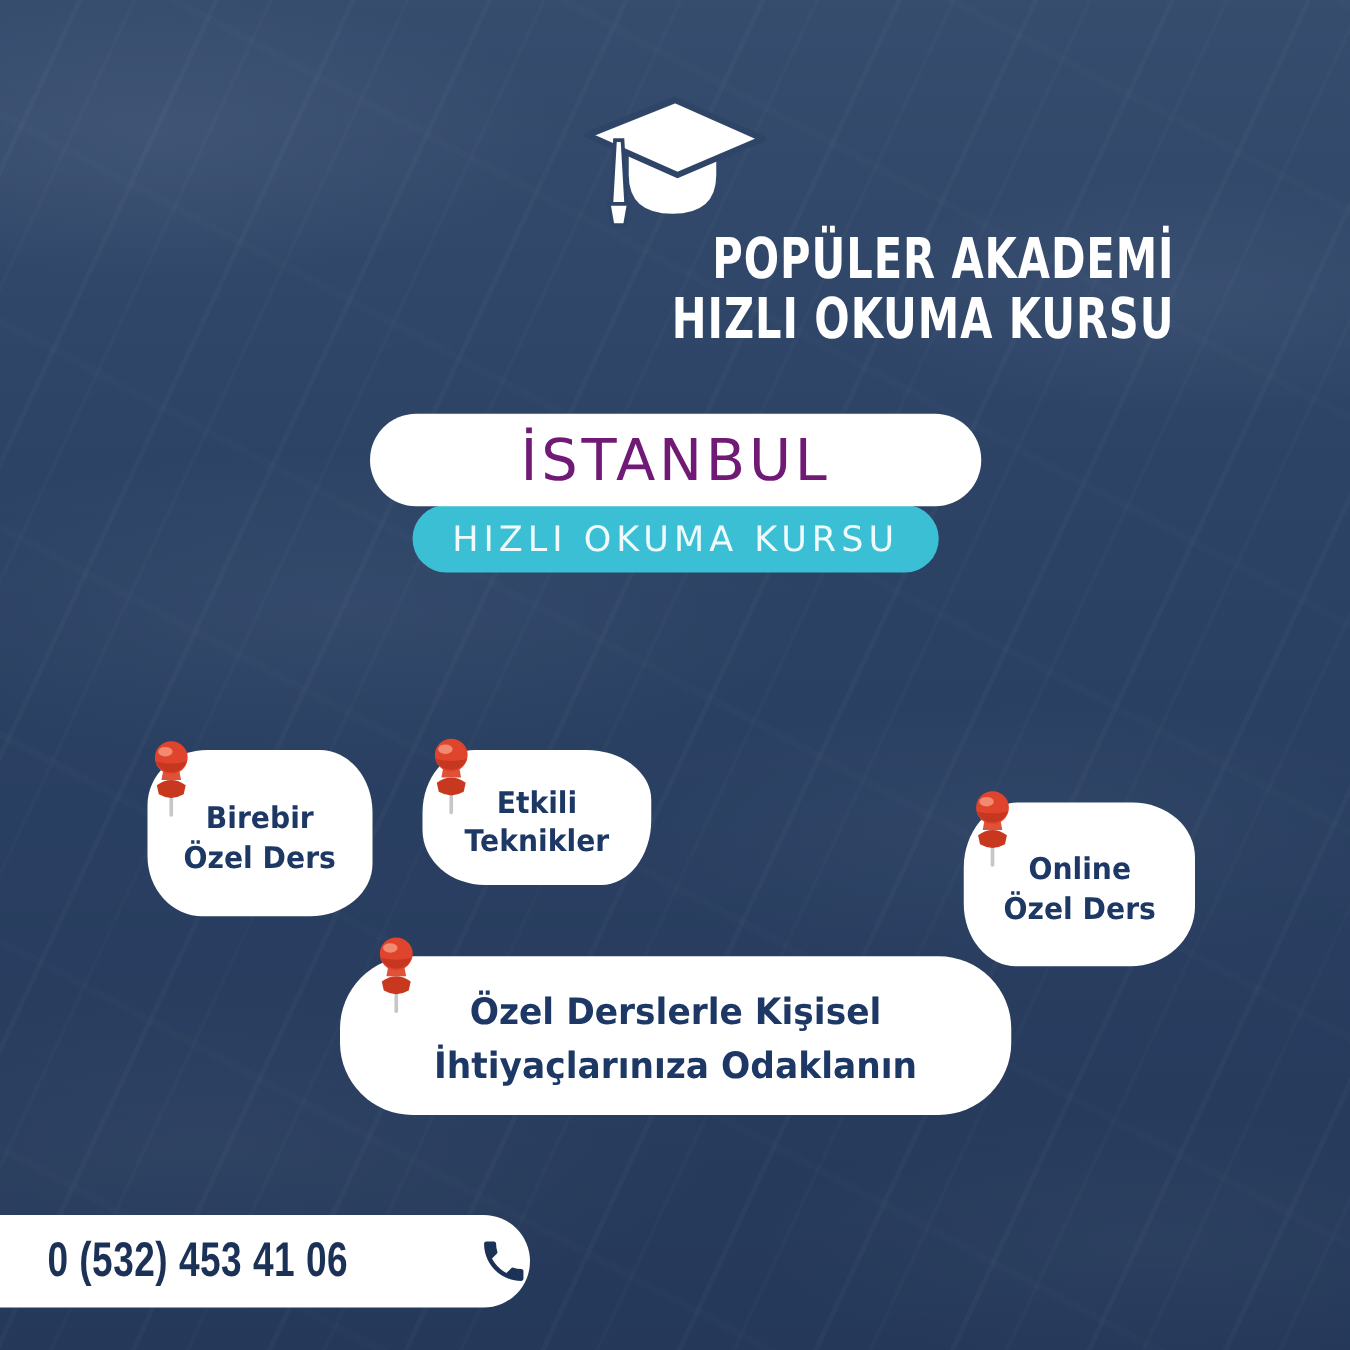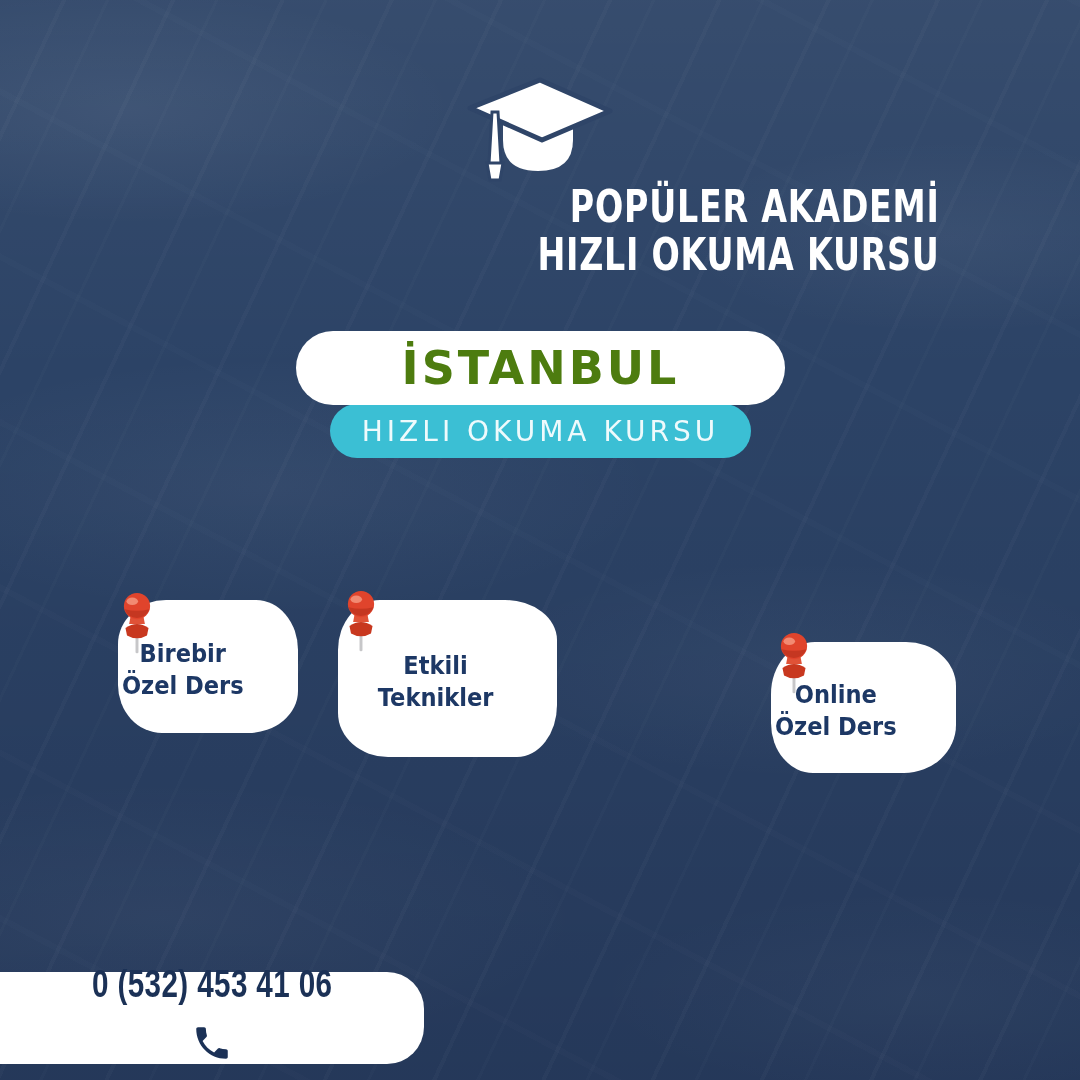--- a/index.html
+++ b/index.html
@@ -27,47 +27,47 @@
 
   
   .cap{left:460px;top:76px;width:160px;height:112px;}
   .brand-title{left:0;top:183px;width:1080px;text-align:right;color:#ffffff;
     font-weight:bold;font-size:45px;line-height:1.07;letter-spacing:1px;}
   .brand-title .line{display:block;transform:scaleX(0.74);transform-origin:50% 50%;white-space:nowrap;}
 
   
   .pill{display:flex;align-items:center;justify-content:center;background:#ffffff;}
   .city-pill{left:296px;top:331px;width:489px;height:74px;border-radius:37px;z-index:3;}
-  .city-pill span{font-size:46px;font-weight:bold;color:#4d7c0f;letter-spacing:3px;}
+  .city-pill span{font-size:46px;font-weight:normal;color:#701a75;letter-spacing:3px;}
   .course-pill{left:330px;top:404px;width:421px;height:54px;border-radius:27px;background:#3bbfd4;z-index:2;}
   .course-pill span{font-size:28px;color:#eefafc;letter-spacing:4px;}
   .banner-pill{left:184px;top:477px;width:730px;height:71px;border-radius:36px;}
   .banner-pill .cond{font-family:"Liberation Sans",sans-serif;font-size:35px;font-weight:bold;color:#e2483e;transform:scaleX(0.78);letter-spacing:0.5px;}
 
   
-  .card{position:absolute;background:#ffffff;display:flex;align-items:center;justify-content:flex-start;
+  .card{position:absolute;background:#ffffff;display:flex;align-items:center;justify-content:center;
     text-align:center;color:#1d3865;font-weight:bold;}
   .card .txt{display:inline-block;transform:scaleX(0.94);transform-origin:50% 50%;line-height:1.3;padding-top:8px;}
   .card .txt span{display:block;white-space:nowrap;}
   .card.c1{left:118px;top:600px;width:180px;height:133px;border-radius:48px 42px 50px 44px / 44px 50px 42px 48px;}
-  .card.c2{left:338px;top:600px;width:183px;height:157px;border-radius:42px 52px 40px 50px / 50px 40px 52px 44px;padding-left:36px;}
+  .card.c2{left:338px;top:600px;width:183px;height:108px;border-radius:42px 52px 40px 50px / 50px 40px 52px 44px;}
   .card.c3{left:549px;top:600px;width:188px;height:130px;border-radius:50px 44px 46px 52px / 46px 52px 44px 50px;}
   .card.c4{left:771px;top:602px;width:185px;height:131px;border-radius:44px 50px 52px 42px / 52px 44px 48px 50px;margin-top:40px;}
   .card .fs{font-size:24px;}
   .card.wide{left:272px;top:765px;width:537px;height:127px;border-radius:58px;}
   .card.wide .txt{font-size:29px;line-height:1.45;transform:scaleX(0.95);padding-top:4px;}
 
   
   .pin{position:absolute;width:42px;height:68px;left:2px;top:-10px;z-index:4;}
   .card.c1 .pin{left:-2px;top:-8px;}
   .card.wide .pin{left:24px;top:-16px;}
 
   
-  .phone-pill{left:0;top:972px;width:424px;height:92px;border-radius:0 37px 37px 0;
-    display:flex;align-items:center;justify-content:flex-end;gap:16px;background:#ffffff;cursor:pointer;flex-direction:column;}
+  .phone-pill{left:0;top:972px;width:424px;height:74px;border-radius:0 37px 37px 0;
+    display:flex;align-items:center;justify-content:space-between;gap:16px;background:#ffffff;cursor:pointer;}
   .phone-pill .num{font-family:"Liberation Sans",sans-serif;font-size:39px;font-weight:bold;color:#1b3156;
     display:inline-block;transform:scaleX(0.76);transform-origin:50% 50%;white-space:nowrap;letter-spacing:0.5px;}
   .phone-icon{width:42px;height:42px;flex:0 0 auto;}
 </style>
 </head>
 <body>
 
 <div class="poster">
 
   <svg class="abs cap" viewBox="0 0 160 112" aria-hidden="true">
@@ -130,20 +130,34 @@
       <circle cx="20" cy="13" r="12.5" fill="#e0442c"></circle>
       <path d="M8.2,16 a12.5,12.5 0 0 0 23.6,0 a22,9 0 0 1 -23.6,0 Z" fill="#a92a16" opacity="0.5"></path>
       <ellipse cx="15.5" cy="8.5" rx="5.5" ry="3.6" fill="#f4977f" opacity="0.85"></ellipse>
     </svg>
     <div class="txt fs">
       <span>Online</span>
       <span>Özel Ders</span>
     </div>
   </div>
 
+  <div class="card wide">
+    <svg class="pin" viewBox="0 0 40 64" aria-hidden="true">
+      <rect x="18.6" y="40" width="2.8" height="18" rx="1.3" fill="#c7c7c9"></rect>
+      <path d="M9,34 Q20,26 31,34 L29.5,41 Q20,46.5 10.5,41 Z" fill="#c8381f"></path>
+      <path d="M14,22 L26,22 L27.5,30 L12.5,30 Z" fill="#e05237"></path>
+      <circle cx="20" cy="13" r="12.5" fill="#e0442c"></circle>
+      <path d="M8.2,16 a12.5,12.5 0 0 0 23.6,0 a22,9 0 0 1 -23.6,0 Z" fill="#a92a16" opacity="0.5"></path>
+      <ellipse cx="15.5" cy="8.5" rx="5.5" ry="3.6" fill="#f4977f" opacity="0.85"></ellipse>
+    </svg>
+    <div class="txt">
+      <span>Özel Derslerle Kişisel</span>
+      <span>İhtiyaçlarınıza Odaklanın</span>
+    </div>
+  </div>
 
   <div class="abs phone-pill">
     <span class="num">0 (532) 453 41 06</span>
     <svg class="phone-icon" viewBox="0 0 24 24" aria-hidden="true">
       <path fill="#1b3156" d="M6.62 10.79c1.44 2.83 3.76 5.14 6.59 6.59l2.2-2.2c.27-.27.67-.36 1.02-.24 1.12.37 2.33.57 3.57.57.55 0 1 .45 1 1V20c0 .55-.45 1-1 1-9.39 0-17-7.61-17-17 0-.55.45-1 1-1h3.5c.55 0 1 .45 1 1 0 1.25.2 2.45.57 3.57.11.35.03.74-.25 1.02l-2.2 2.2z"></path>
     </svg>
   </div>
 
 </div>
 

